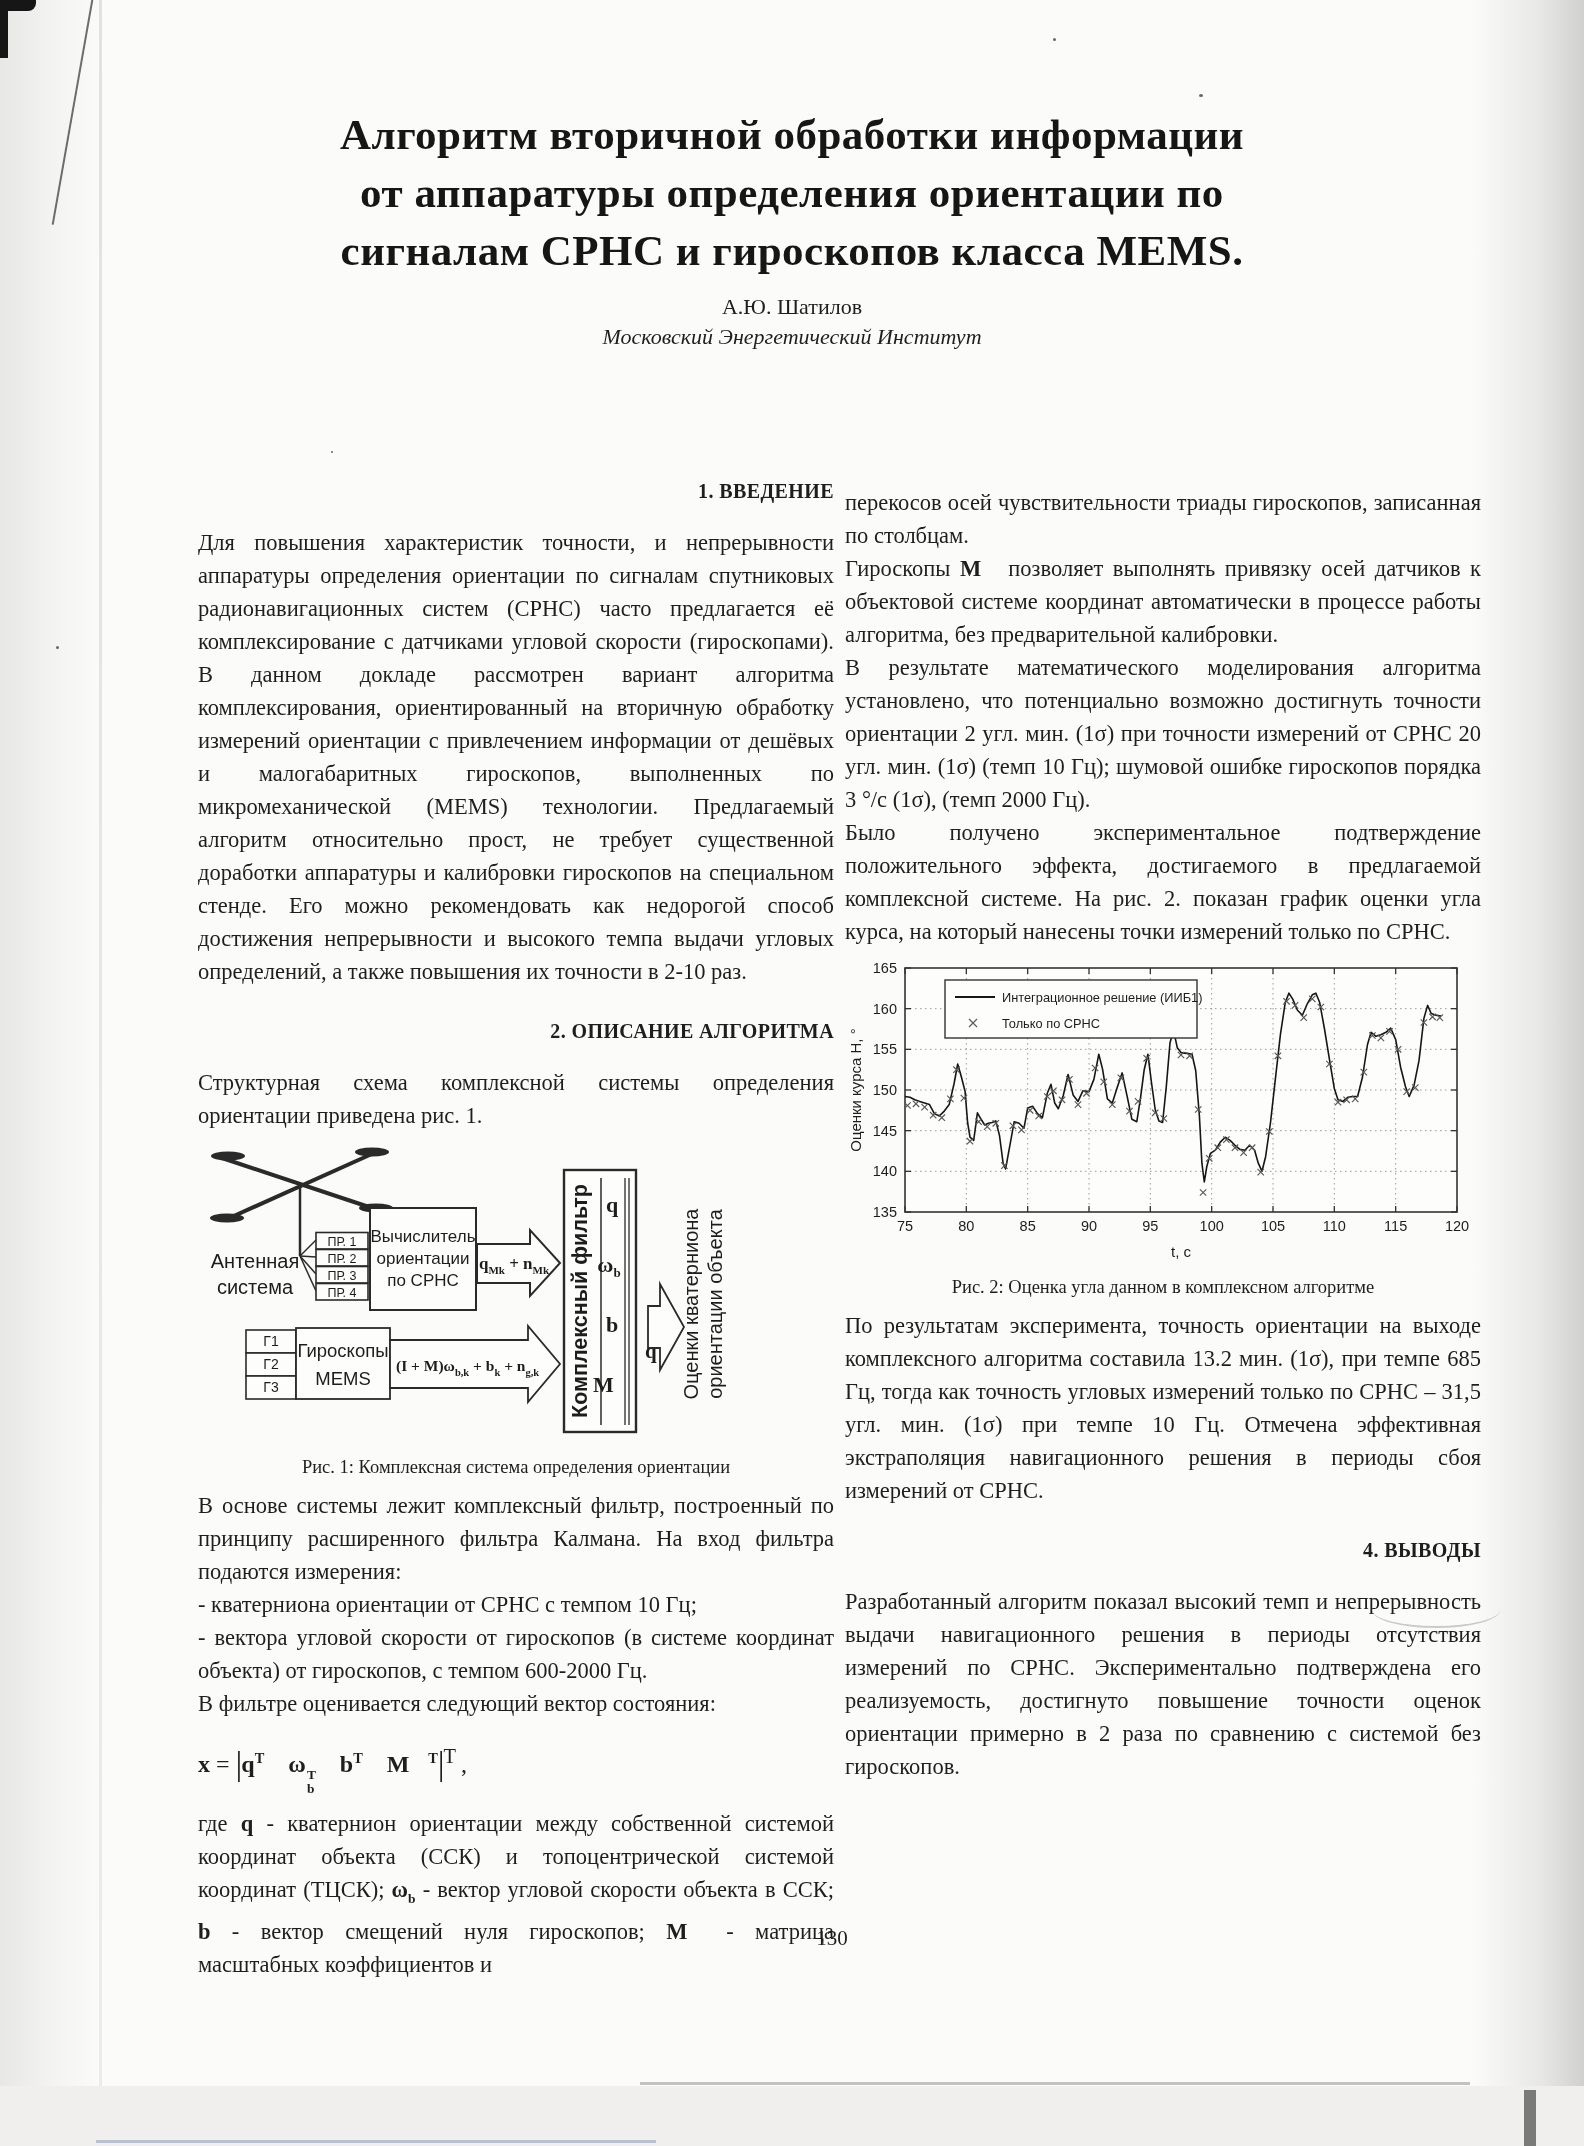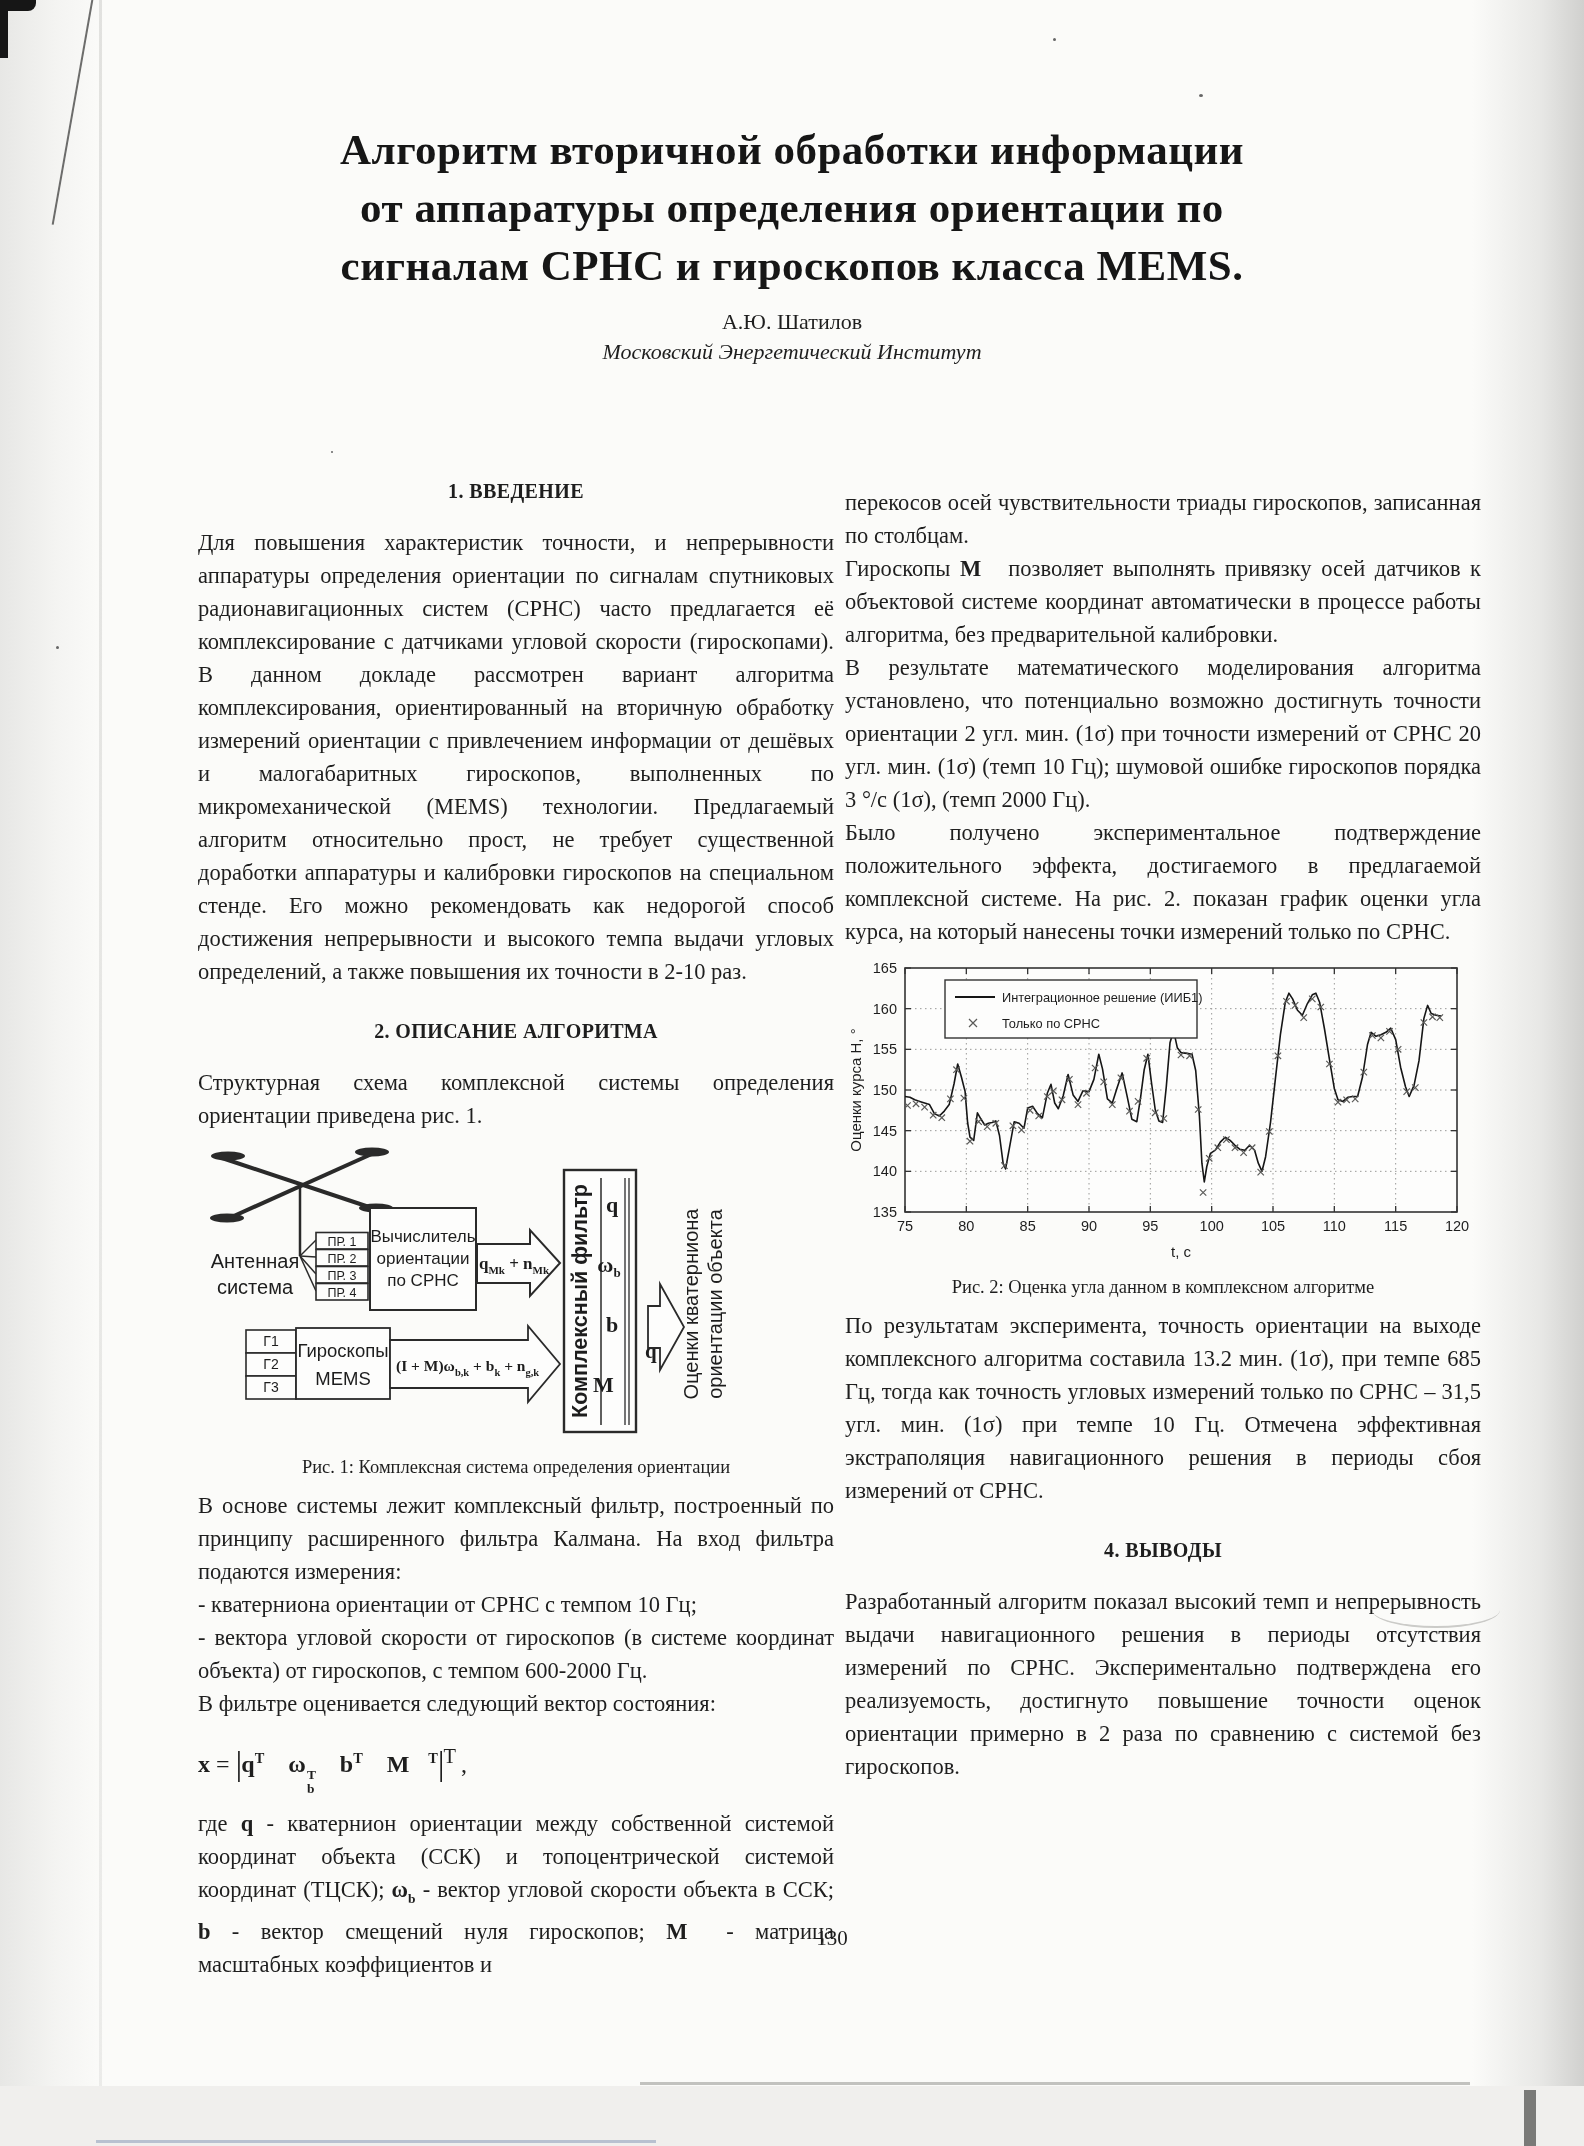--- a/index.html
+++ b/index.html
@@ -20,30 +20,30 @@
   .edge-right{position:absolute;right:0;top:0;width:112px;height:2146px;
     background:linear-gradient(270deg,#d0d0ce 0%,#e8e8e6 40%,rgba(251,251,249,0) 100%);}
   .bottom-zone{position:absolute;left:0;top:2086px;width:1584px;height:60px;background:#f0efed;}
   .bottom-edge-line{position:absolute;left:640px;top:2082px;width:830px;height:3px;background:#c2c2bf;}
   .bottom-right-bar{position:absolute;left:1524px;top:2090px;width:12px;height:56px;background:#7a7a78;}
   .bottom-blue{position:absolute;left:96px;top:2140px;width:560px;height:3px;background:#7f93b4;opacity:.5;}
   .curl{position:absolute;left:1372px;top:1592px;width:128px;height:34px;border-bottom:2px solid #b7b7b4;
     border-radius:50%;opacity:.7;}
   .speck{position:absolute;background:#666;border-radius:50%;}
   
-  .header{position:absolute;left:150px;top:121px;width:1284px;text-align:center;z-index:2;}
+  .header{position:absolute;left:150px;top:106px;width:1284px;text-align:center;z-index:2;}
   .title-line{font-size:43px;font-weight:bold;line-height:58px;color:#161616;letter-spacing:.5px;}
   .author{font-size:22px;margin-top:14px;}
   .affiliation{font-size:22px;font-style:italic;margin-top:4px;text-align:center;}
   
   .col{position:absolute;top:478px;width:636px;font-size:22.5px;line-height:33px;
     text-align:justify;z-index:2;}
   .col-left{left:198px;}
   .col-right{left:845px;margin-top:8px;}
-  .sec-h{text-align:center;font-weight:bold;font-size:20px;line-height:26px;letter-spacing:.4px;margin:30px 0 22px;}
+  .sec-h{text-align:right;font-weight:bold;font-size:20px;line-height:26px;letter-spacing:.4px;margin:30px 0 22px;}
   .sec-h.first{margin-top:0;}
   p{margin:0;}
   .b{font-weight:bold;}
   sub,sup{font-size:0.6em;}
   .stack{display:inline-flex;flex-direction:column;align-items:flex-start;vertical-align:-0.5em;
     font-size:0.56em;line-height:1.02em;margin-left:1px;}
   .formula{text-align:left;margin:16px 0 12px;font-size:24px;line-height:40px;}
   .formula .bar{font-weight:normal;font-size:34px;vertical-align:-3px;letter-spacing:-1px;}
   .fig-caption{text-align:center;font-size:18.5px;line-height:24px;margin:2px 0 10px;}
   .fig-wrap{margin:12px 0 2px;}

